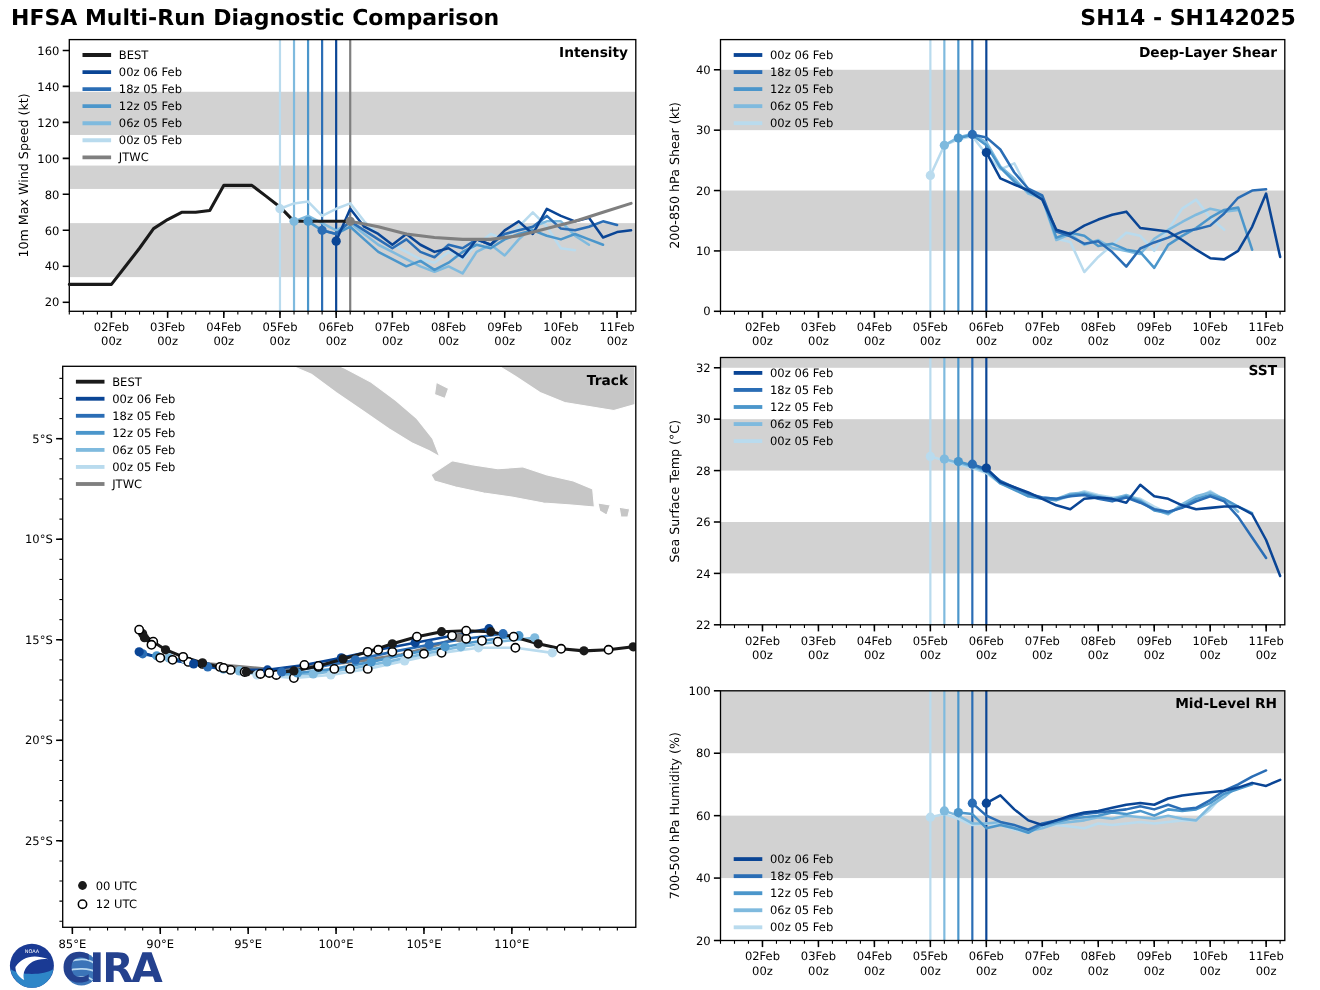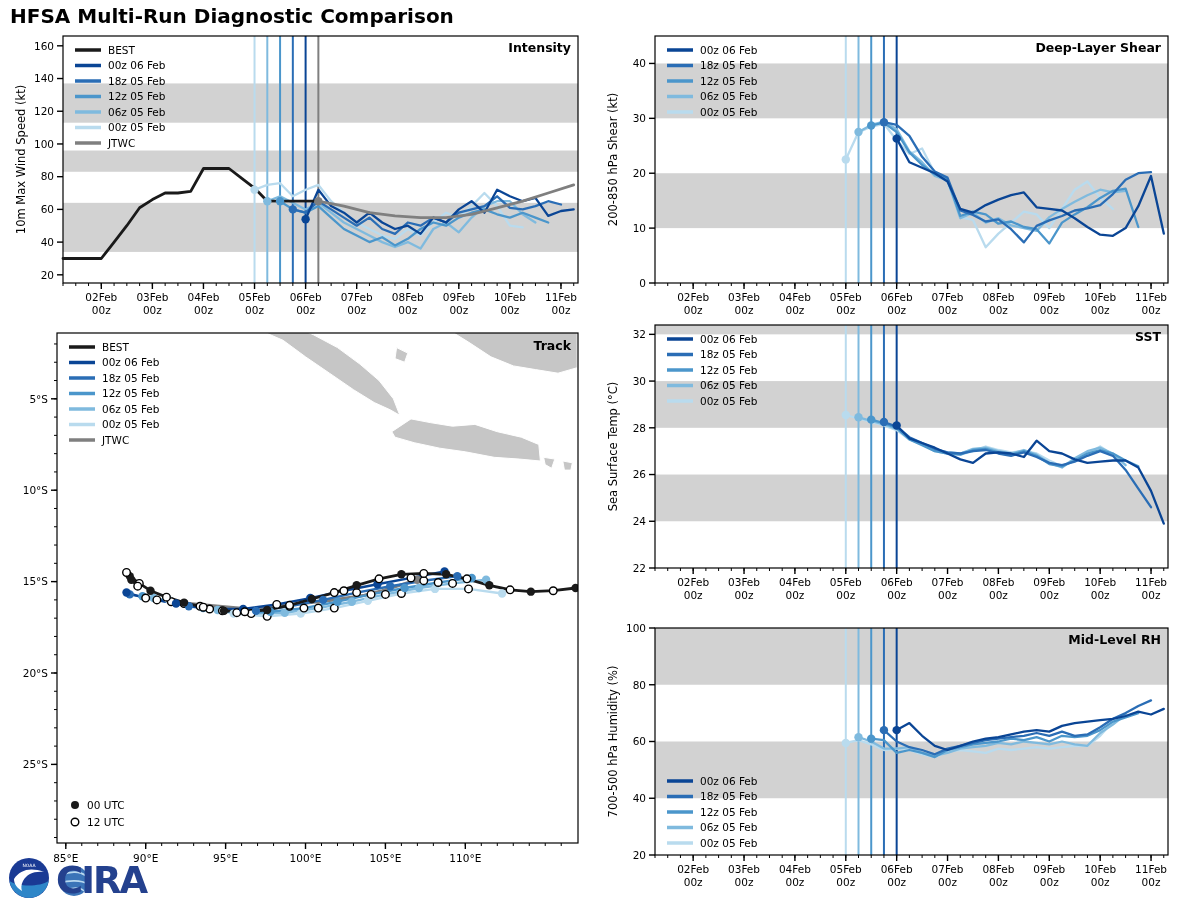--- a/index.html
+++ b/index.html
@@ -1,28 +1,29 @@
 <!DOCTYPE html>
 <html><head>
 <meta charset="utf-8">
 <style>
   html,body{margin:0;padding:0;background:#ffffff;}
   #stage{position:relative;width:1200px;height:900px;background:#ffffff;overflow:hidden;
-         font-family:"DejaVu Sans","Liberation Sans",sans-serif;}
+         font-family:"DejaVu Sans","Liberation Sans",sans-serif;border-radius:30px;}
   .main-title{position:absolute;left:10px;top:4px;font-size:20px;font-weight:bold;color:#000;}
   .storm-title{position:absolute;right:22px;top:4px;font-size:20px;font-weight:bold;color:#000;}
   svg text{font-family:"DejaVu Sans","Liberation Sans",sans-serif;}
 </style>
 </head>
 <body>
 <div id="stage">
 
 
 
 <div class="main-title">HFSA Multi-Run Diagnostic Comparison</div>
+<div class="storm-title">SH14 - SH142025</div>
 
 <svg id="fig" width="1200" height="900" viewBox="0 0 1200 900">
       <g>
         <rect x="63" y="202.8476821192053" width="515" height="49.0728476821192" fill="#d2d2d2"></rect>
         <rect x="63" y="150.50331125827816" width="515" height="21.26490066225162" fill="#d2d2d2"></rect>
         <rect x="63" y="83.43708609271522" width="515" height="39.258278145695385" fill="#d2d2d2"></rect>
         <line x1="254.5289256198347" y1="36" x2="254.5289256198347" y2="283" stroke="#b9dbee" stroke-width="2"></line>
         <line x1="267.297520661157" y1="36" x2="267.297520661157" y2="283" stroke="#7fbade" stroke-width="2"></line>
         <line x1="280.06611570247935" y1="36" x2="280.06611570247935" y2="283" stroke="#4b96cb" stroke-width="2"></line>
         <line x1="292.8347107438017" y1="36" x2="292.8347107438017" y2="283" stroke="#2a6db5" stroke-width="2"></line>

